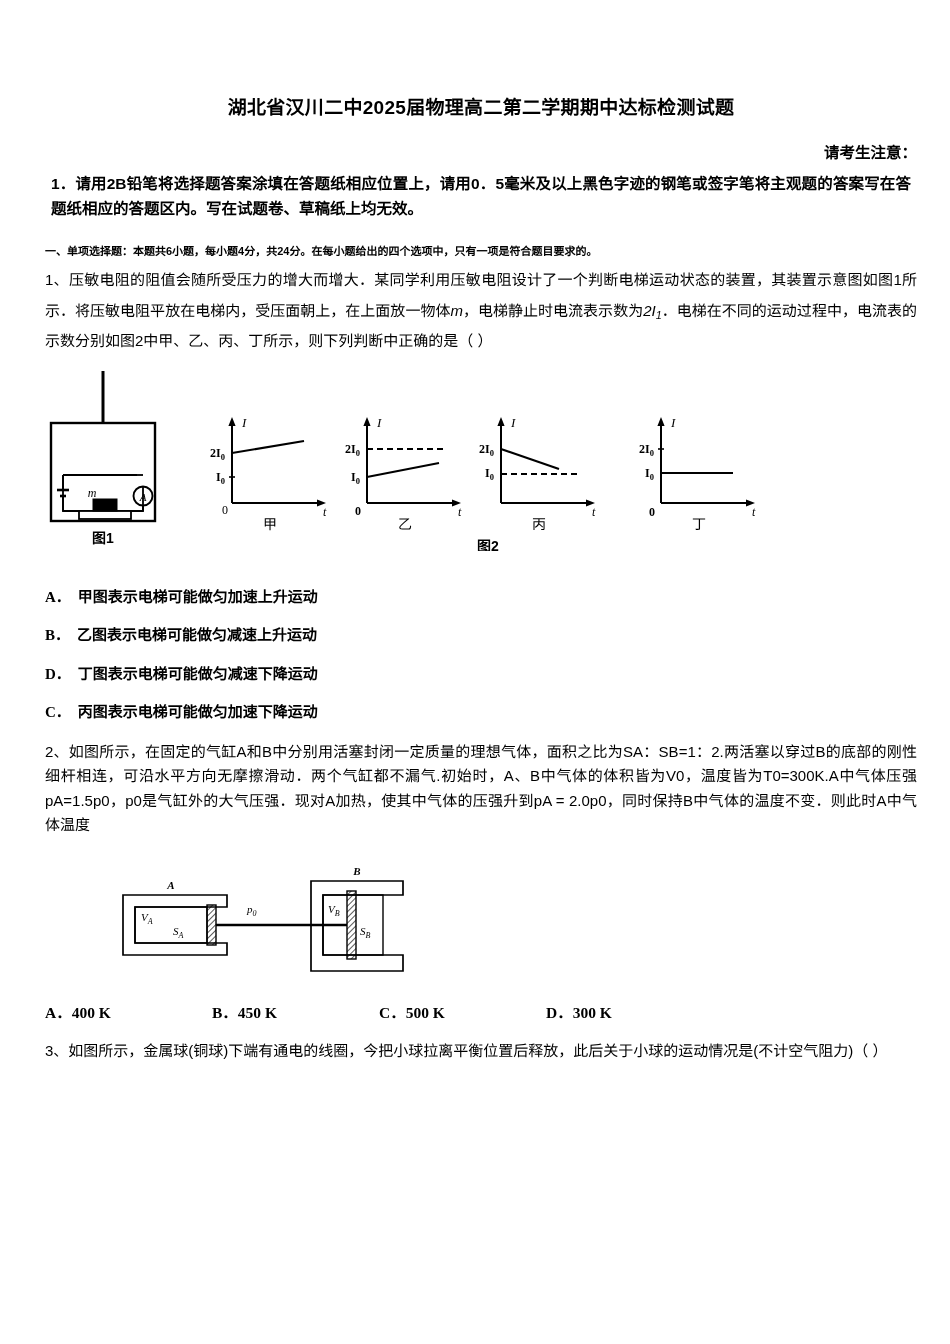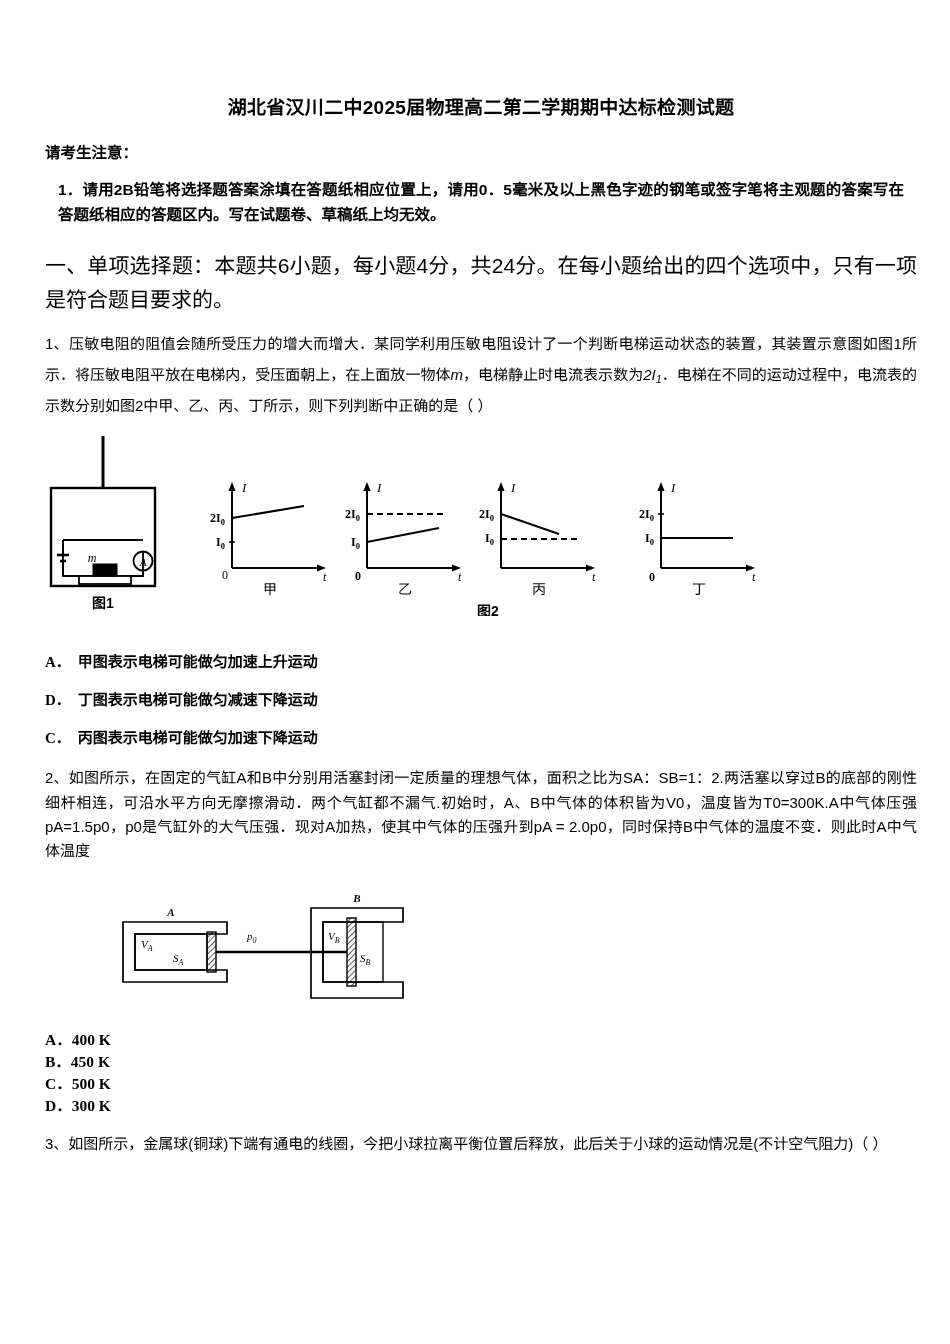--- a/index.html
+++ b/index.html
@@ -41,38 +41,39 @@
     line-height: 1.3;
   }
 
   
   .notice-head {
     font-family: "Liberation Sans", "DejaVu Sans", sans-serif;
     font-weight: bold;
     font-size: 15.5px;
     margin: 0 0 7px 0;
     line-height: 1.5;
+    text-align: right;
   }
   .notice-line {
     font-family: "Liberation Sans", "DejaVu Sans", sans-serif;
     font-weight: bold;
     font-size: 15.5px;
     line-height: 1.62;
-    margin: 13px;
+    margin: 6px;
     text-align: justify;
     text-justify: inter-ideograph;
   }
 
   
   .section-head {
     font-family: "Liberation Sans", "DejaVu Sans", sans-serif;
-    font-weight: normal;
-    font-size: 21px;
+    font-weight: bold;
+    font-size: 11px;
     line-height: 1.6;
-    margin: 22px 0 13px 0;
+    margin: 22px 0 4px 0;
     text-align: justify;
     text-justify: inter-ideograph;
   }
 
   
   .qtext {
     font-family: "Liberation Sans", "DejaVu Sans", sans-serif;
     font-weight: normal;
     font-size: 15px;
     line-height: 2.05;
@@ -100,21 +101,20 @@
     margin: 4px 0 18px 0;
   }
   .opt .lbl {
     font-family: "Liberation Serif", "DejaVu Serif", serif;
     font-weight: bold;
     margin-right: 7px;
   }
   .opt-row {
     display: flex;
     margin: 14px 0 0 0;
-    flex-direction: column;
   }
   .opt-row .cell {
     font-family: "Liberation Serif", "DejaVu Serif", serif;
     font-weight: bold;
     font-size: 15.5px;
     width: 167px;
   }
 
   
   .fig-block {
@@ -244,20 +244,21 @@
         <line x1="21" y1="38" x2="27" y2="38" stroke="#000" stroke-width="1.6"></line>
 
         <line x1="24" y1="62" x2="96" y2="62" stroke="#000" stroke-width="2.1"></line>
         <text x="62" y="118" font-family="Liberation Sans, sans-serif" font-size="14" text-anchor="middle" fill="#000">丁</text>
       </svg>
 
     </div>
 
     <div class="opt-list">
       <p class="opt"><span class="lbl">A．</span><span>甲图表示电梯可能做匀加速上升运动</span></p>
+      <p class="opt"><span class="lbl">B．</span><span>乙图表示电梯可能做匀减速上升运动</span></p>
       <p class="opt"><span class="lbl">D．</span><span>丁图表示电梯可能做匀减速下降运动</span></p>
       <p class="opt"><span class="lbl">C．</span><span>丙图表示电梯可能做匀加速下降运动</span></p>
     </div>
 
     <p class="qtext tight" style="margin-top:4px;"><span>2、</span><span>如图所示，在固定的气缸A和B中分别用活塞封闭一定质量的理想气体，面积之比为SA：SB=1：2.两活塞以穿过B的底部的刚性细杆相连，可沿水平方向无摩擦滑动．两个气缸都不漏气.初始时，A、B中气体的体积皆为V0，温度皆为T0=300K.A中气体压强pA=1.5p0，p0是气缸外的大气压强．现对A加热，使其中气体的压强升到pA = 2.0p0，同时保持B中气体的温度不变．则此时A中气体温度</span></p>
 
     <div class="fig-block fig-q2">
       <svg class="fig-abs" style="left:70px; top:4px;" width="330" height="128" viewBox="0 0 330 128">
 
         <path d="M 8 40 L 112 40 L 112 52 L 20 52 L 20 88 L 112 88 L 112 100 L 8 100 Z" fill="none" stroke="#000" stroke-width="1.7"></path>

